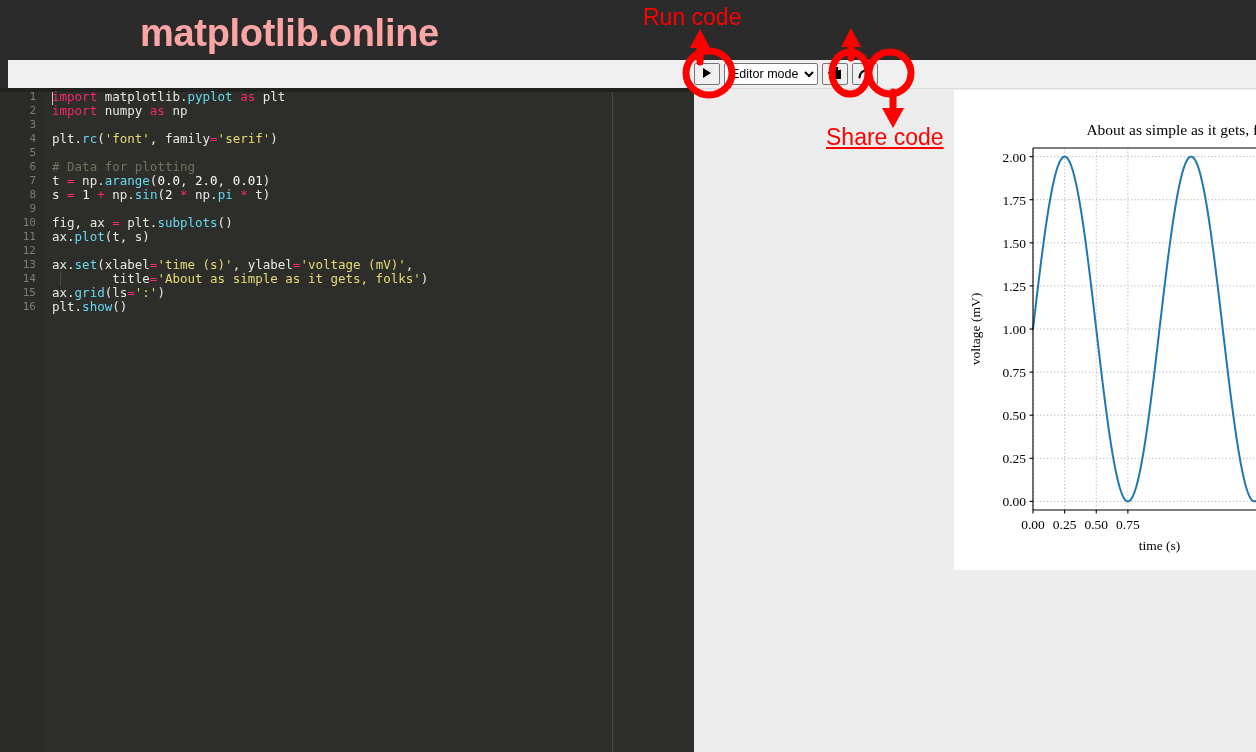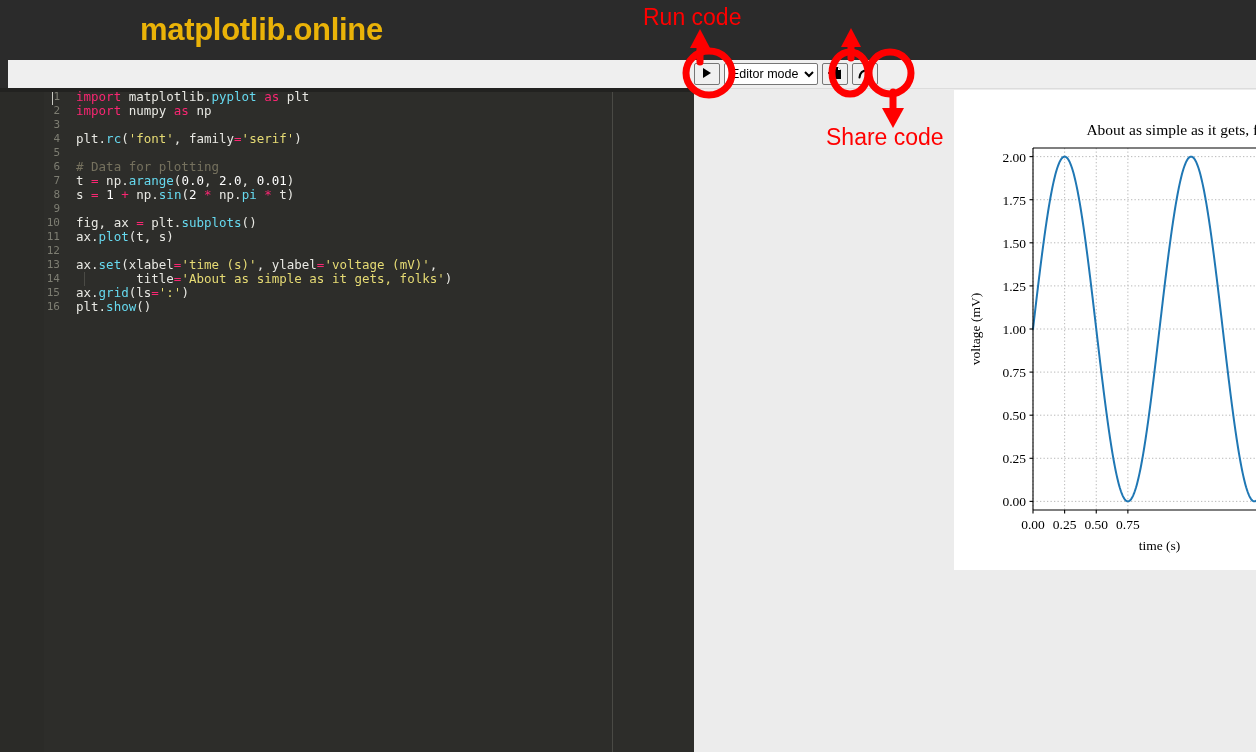--- a/index.html
+++ b/index.html
@@ -22,23 +22,23 @@
   
   .header-bar {
     position: absolute;
     left: 0; top: 0;
     width: 1256px; height: 60px;
     background: #2b2b2b;
   }
   .brand-title {
     position: absolute;
     left: 140px; top: 12px;
-    font-size: 31px;
+    font-size: 38px;
     font-weight: bold;
-    color: #eab308;
+    color: #fca5a5;
     letter-spacing: -0.3px;
     white-space: nowrap;
   }
 
   
   .toolbar-bar {
     position: absolute;
     left: 0; top: 60px;
     width: 1256px; height: 28px;
     background: #efefef;
@@ -125,21 +125,20 @@
     background: #4a4a45;
   }
   .code-lines {
     position: absolute;
     left: 0; top: 2px;
     width: 822px;
     font-family: "DejaVu Sans Mono", monospace;
     font-size: 12.5px;
     line-height: 14px;
     white-space: pre;
-    padding-left: 24px;
   }
   .cl {
     display: block;
     height: 14px;
     position: relative;
   }
   .ln {
     display: inline-block;
     width: 36px;
     text-align: right;
@@ -194,21 +193,21 @@
   }
   .annot-label {
     position: absolute;
     color: #ff0000;
     font-family: "Liberation Sans", sans-serif;
     font-size: 23px;
     white-space: nowrap;
   }
   #lbl-run      { left: 643px; top: 4px; }
   #lbl-import   { left: 815px; top: 4px; }
-  #lbl-share    { left: 826px; top: 124px; }
+  #lbl-share    { left: 826px; top: 124px; text-decoration: underline; }
 </style>
 </head>
 <body>
 
 <div id="app">
 
   <div class="header-bar">
     <div class="brand-title">matplotlib.online</div>
   </div>
 

